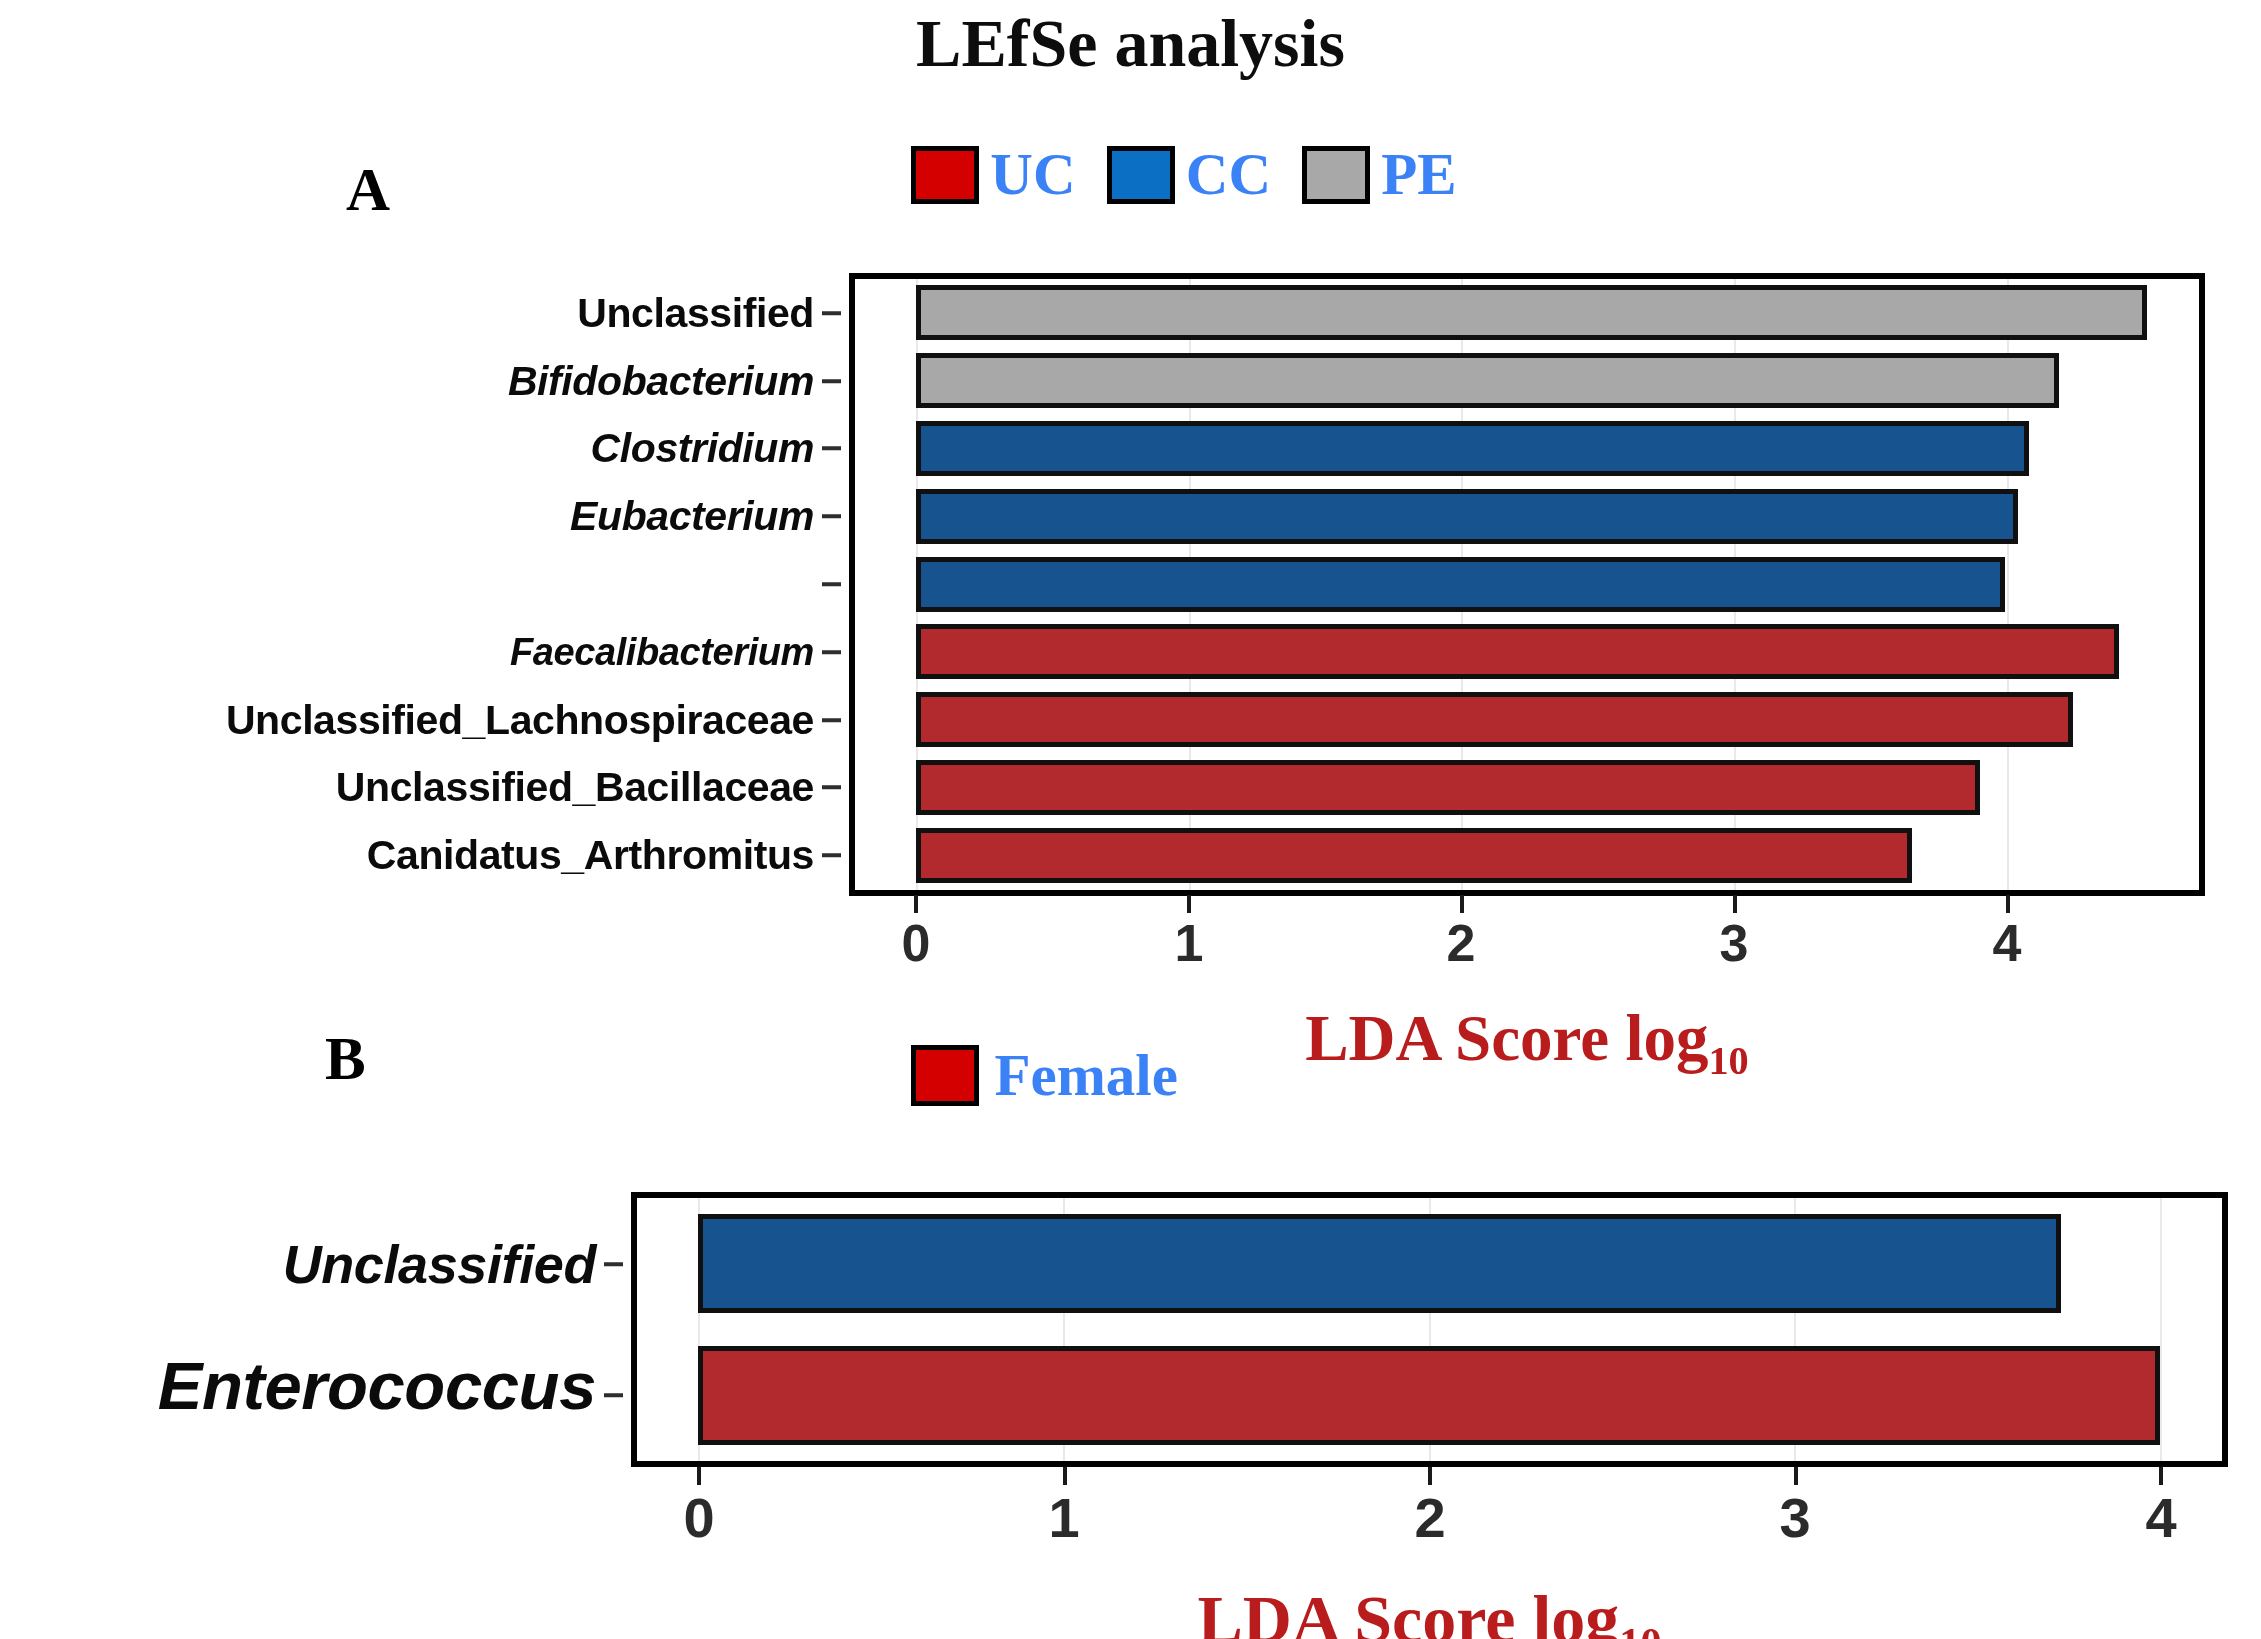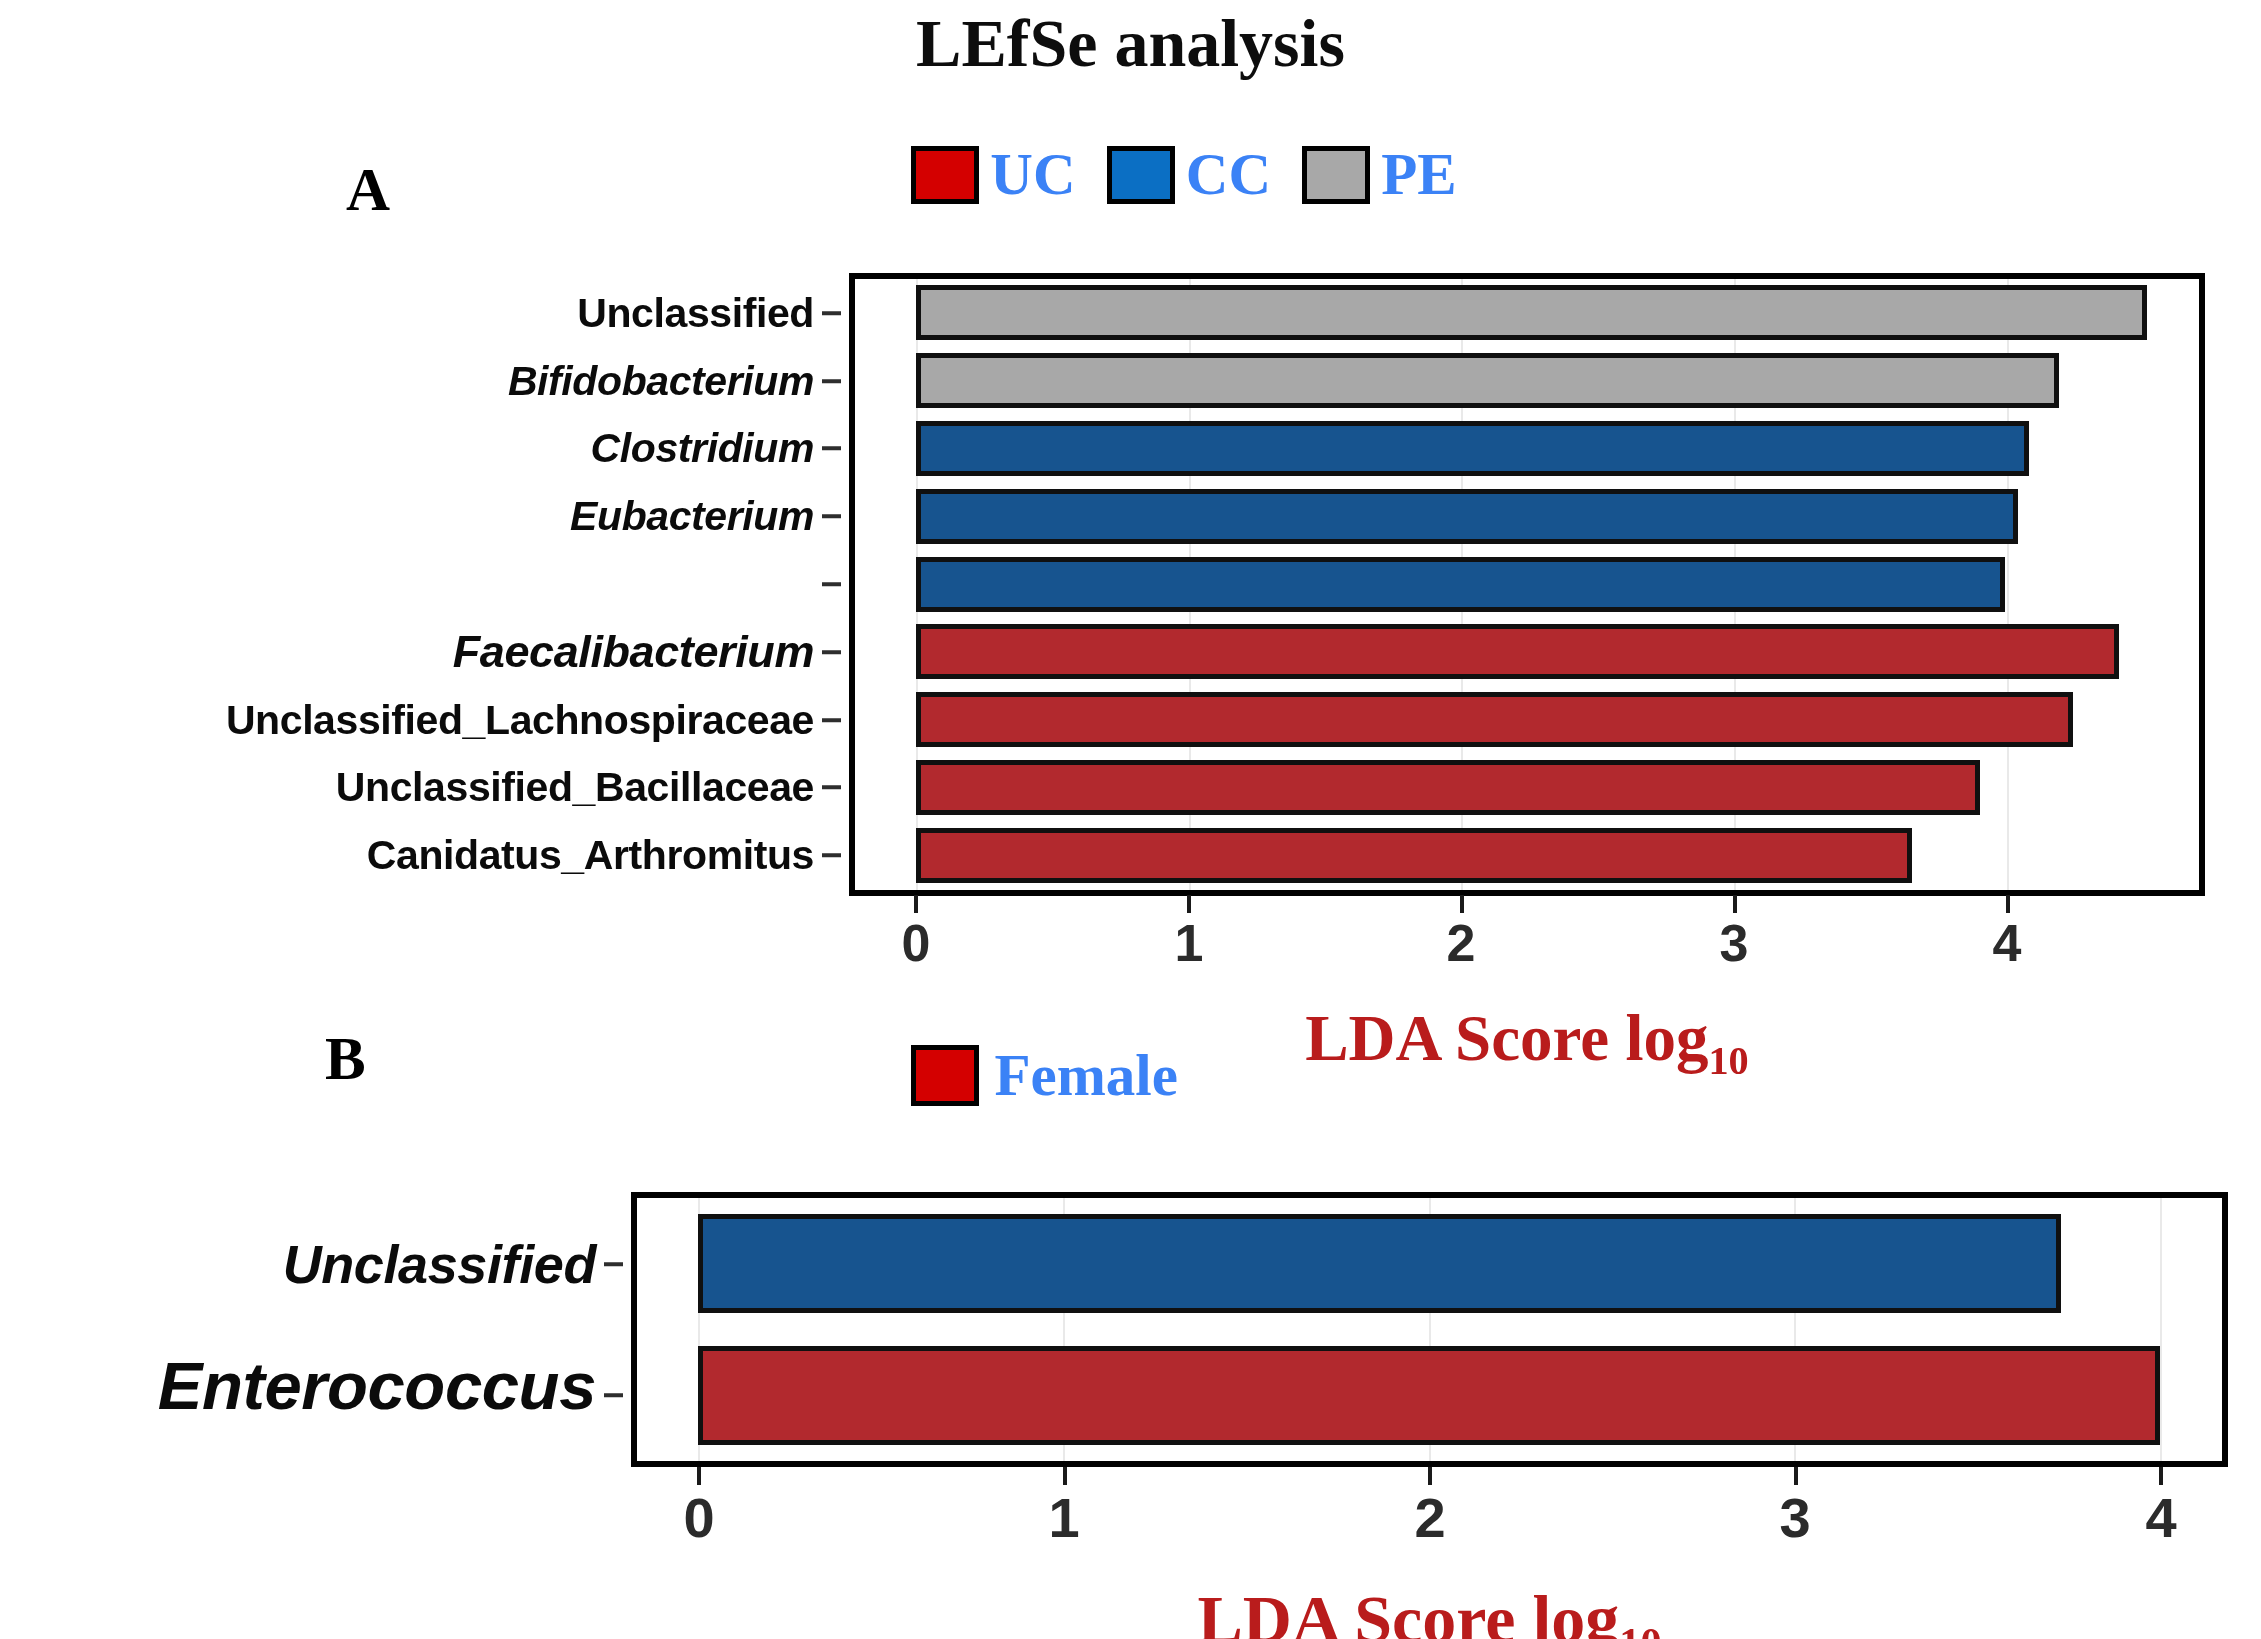--- a/index.html
+++ b/index.html
@@ -122,21 +122,21 @@
   <div class="ylabels" id="ylabels-a" style="left: 0px; top: 279px; width: 845px; height: 610px;">
       <div class="ylabel" style="top: 34px; right: 31px; font-size: 41px;">Unclassified</div>
       <div class="ytick" style="top: 34px; right: 4.2px;"></div>
       <div class="ylabel italic" style="top: 102px; right: 31px; font-size: 41px;">Bifidobacterium</div>
       <div class="ytick" style="top: 102px; right: 4.2px;"></div>
       <div class="ylabel italic" style="top: 169px; right: 31px; font-size: 41px;">Clostridium</div>
       <div class="ytick" style="top: 169px; right: 4.2px;"></div>
       <div class="ylabel italic" style="top: 237px; right: 31px; font-size: 41px;">Eubacterium</div>
       <div class="ytick" style="top: 237px; right: 4.2px;"></div>
       <div class="ytick" style="top: 305px; right: 4.2px;"></div>
-      <div class="ylabel italic" style="top: 373px; right: 31px; font-size: 45px;">Faecalibacterium</div>
+      <div class="ylabel italic" style="top: 373px; right: 31px; font-size: 38px;">Faecalibacterium</div>
       <div class="ytick" style="top: 373px; right: 4.2px;"></div>
       <div class="ylabel" style="top: 441px; right: 31px; font-size: 41px;">Unclassified_Lachnospiraceae</div>
       <div class="ytick" style="top: 441px; right: 4.2px;"></div>
       <div class="ylabel" style="top: 508px; right: 31px; font-size: 41px; text-align: center;">Unclassified_Bacillaceae</div>
       <div class="ytick" style="top: 508px; right: 4.2px;"></div>
       <div class="ylabel" style="top: 576px; right: 31px; font-size: 41px;">Canidatus_Arthromitus</div>
       <div class="ytick" style="top: 576px; right: 4.2px;"></div>
     </div>
   <div class="panel" id="panel-a">
     <div class="plot-area" id="plot-area-a">

